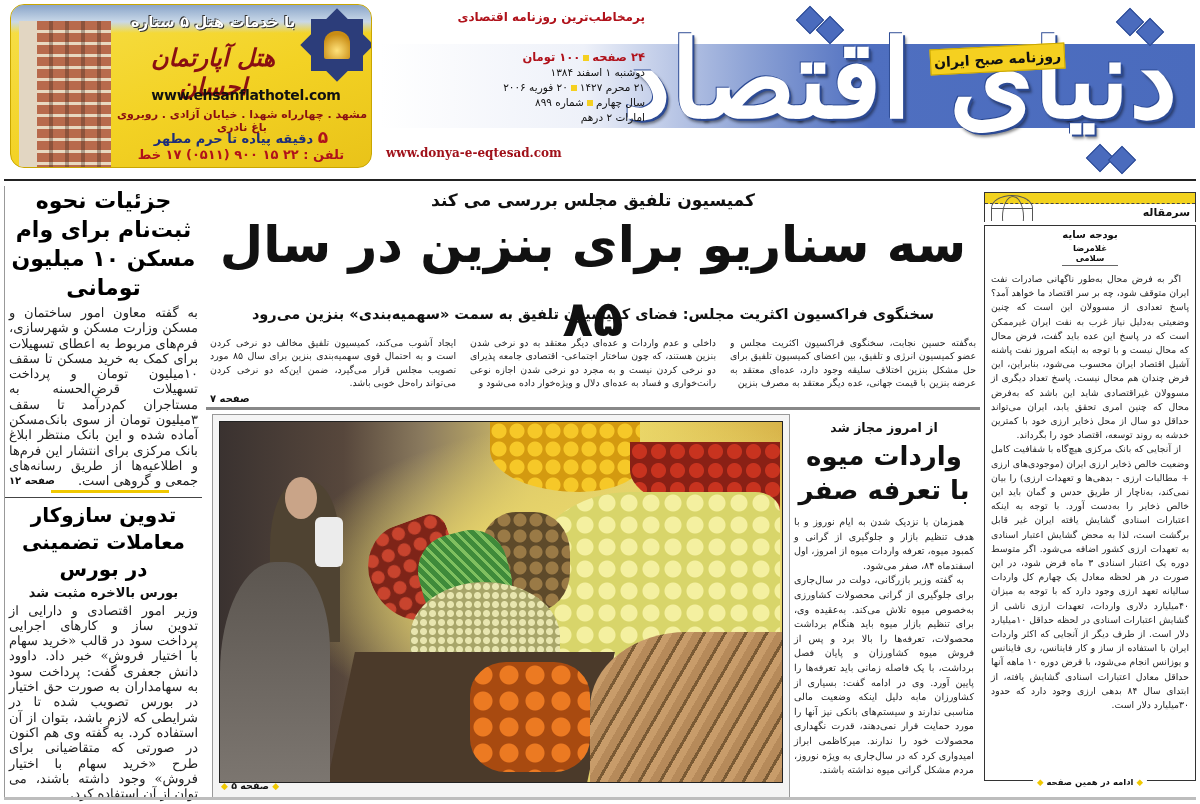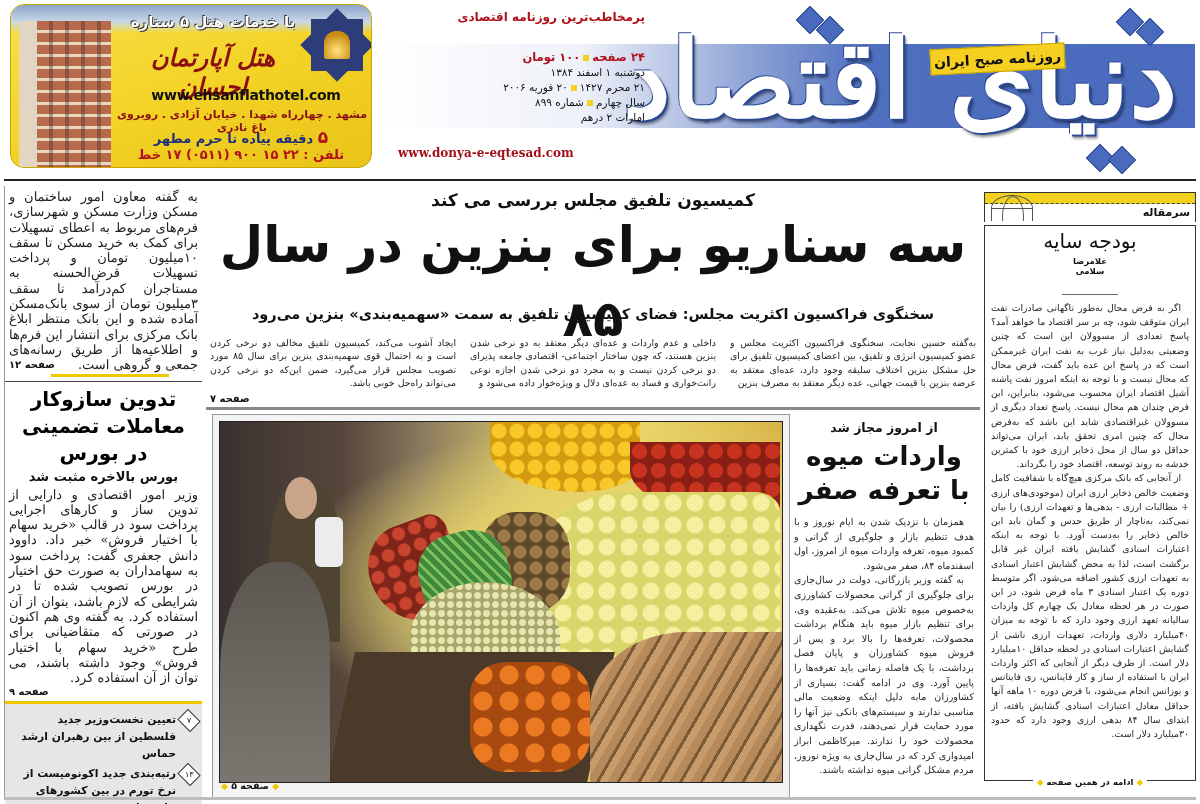--- a/index.html
+++ b/index.html
@@ -24,21 +24,21 @@
     position: absolute; left: 930px; top: 46px; width: 135px; height: 26px;
     background: #f5d020; transform: rotate(-3deg); border: 1px solid #c9a600;
     font-size: 14px; font-weight: bold; line-height: 24px; text-align: center; color: #111;
   }
   .mast-info { position: absolute; left: 385px; top: 6px; width: 260px; text-align: right; }
   .tagline { font-size: 12px; font-weight: bold; color: #b0121b; position: absolute; right: 0; top: 4px; white-space: nowrap; }
   .info-lines { position: absolute; right: 0; top: 44px; width: 260px; font-size: 10.5px; line-height: 15px; color: #111; }
   .info-lines .l1 { font-weight: bold; font-size: 11.5px; }
   .info-lines .red { color: #b0121b; }
   .sq { display: inline-block; width: 6px; height: 6px; background: #f5d020; margin: 0 3px; vertical-align: middle; }
-  .mast-url { position: absolute; left: 398px; top: 146px; font-family: "DejaVu Serif", serif; font-weight: bold; font-size: 12px; color: #a0111a; direction: ltr; }
+  .mast-url { position: absolute; left: 386px; top: 146px; font-family: "DejaVu Serif", serif; font-weight: bold; font-size: 12px; color: #a0111a; direction: ltr; }
 
   
   .ad {
     position: absolute; left: 10px; top: 4px; width: 362px; height: 164px;
     background: linear-gradient(160deg, #f7e04a 0%, #f3d224 55%, #e9c319 100%);
     border-radius: 14px; overflow: hidden; border: 1px solid #c9a600;
   }
   .ad-sky { position: absolute; left: 0; top: 0; width: 362px; height: 28px; background: linear-gradient(to bottom, #8aa5c9, #c9d8e8 60%, rgba(243,210,36,0)); }
   .ad-building {
     position: absolute; left: 8px; top: 16px; width: 92px; height: 150px;
@@ -114,22 +114,22 @@
 
   
   .editorial { position: absolute; left: 984px; top: 192px; width: 212px; height: 606px; }
   .ed-top { position: relative; height: 30px; border: 1px solid #333; border-bottom: none; background: #fff; }
   .ed-yellow { height: 11px; background: #f2d21e; border-bottom: 1px dashed #444; }
   .ed-label { position: absolute; right: 5px; top: 13px; font-size: 11px; font-weight: bold; }
   .globe { position: absolute; left: 6px; top: 2px; width: 42px; height: 26px; border: 1px solid #555; border-radius: 50% 50% 0 0; border-bottom: none; overflow: hidden; }
   .globe::before { content:""; position:absolute; left:10px; top:0; width:20px; height:40px; border:1px solid #555; border-radius:50%; }
   .globe::after { content:""; position:absolute; left:-4px; top:12px; width:50px; height:1px; background:#555; }
   .ed-box { border: 1px solid #333; border-top: 1px solid #333; padding: 2px 6px 6px; height: 556px; position: relative; margin-top: 3px; }
-  .ed-title { text-align: center; font-size: 20px; font-weight: normal; margin-top: 1px; }
-  .ed-author { text-align: center; font-size: 8.5px; font-weight: bold; padding-bottom: 18px; border-bottom: 1px solid #666; width: 56px; margin: 3px auto 6px; }
+  .ed-title { text-align: center; font-size: 10px; font-weight: bold; margin-top: 1px; }
+  .ed-author { text-align: center; font-size: 8.5px; font-weight: bold; padding-bottom: 2px; border-bottom: 1px solid #666; width: 56px; margin: 3px auto 6px; }
   .ed-body { font-family: "DejaVu Serif", serif; font-size: 9.3px; line-height: 14.2px; text-align: justify; color: #222; }
   .ed-body p { text-indent: 8px; }
   .ed-cont { position: absolute; bottom: -7px; left: 50%; transform: translateX(-50%); background: #fff; padding: 0 4px; font-size: 8.5px; font-weight: bold; white-space: nowrap; }
   .ed-cont .dia { color: #f0c800; }
 
   .bottom-rule { position: absolute; left: 4px; top: 797px; width: 1192px; height: 3px; background: #bdbdbd; }
 </style>
 </head>
 <body>
 
@@ -167,20 +167,21 @@
     <div class="ad-url">www.ehsanflathotel.com</div>
     <div class="ad-addr">مشهد . چهارراه شهدا . خیابان آزادی . روبروی باغ نادری</div>
     <div class="ad-walk"><span class="num">۵</span> <span>دقیقه پیاده تا حرم مطهر</span></div>
     <div class="ad-tel">تلفن : ۲۲ ۱۵ ۹۰۰ (۰۵۱۱) ۱۷ خط</div>
   </div>
 </div>
 <div class="mast-rule"></div>
 
 <div class="left-col">
   <div class="story">
+    <h2>جزئیات نحوه ثبت‌نام برای وام مسکن ۱۰ میلیون تومانی</h2>
     <div class="body-text" style="margin-top:3px;">به گفته معاون امور ساختمان و مسکن وزارت مسکن و شهرسازی، فرم‌های مربوط به اعطای تسهیلات برای کمک به خرید مسکن تا سقف ۱۰میلیون تومان و پرداخت تسهیلات قرض‌الحسنه به مستاجران کم‌درآمد تا سقف ۳میلیون تومان از سوی بانک‌مسکن آماده شده و این بانک منتظر ابلاغ بانک مرکزی برای انتشار این فرم‌ها و اطلاعیه‌ها از طریق رسانه‌های جمعی و گروهی است.</div>
     <div class="page-ref" style="margin-top:-14px;">صفحه ۱۲</div>
     <div class="yellow-rule short"></div>
   </div>
   <div style="height:1px;background:#444;margin:2px 0 4px;"></div>
   <div class="story">
     <h2 style="font-size:20px;line-height:27px;">تدوین سازوکار معاملات تضمینی در بورس</h2>
     <h3>بورس بالاخره مثبت شد</h3>
     <div class="body-text">وزیر امور اقتصادی و دارایی از تدوین ساز و کارهای اجرایی پرداخت سود در قالب «خرید سهام با اختیار فروش» خبر داد. داوود دانش جعفری گفت: پرداخت سود به سهامداران به صورت حق اختیار در بورس تصویب شده تا در شرایطی که لازم باشد، بتوان از آن استفاده کرد. به گفته وی هم اکنون در صورتی که متقاضیانی برای طرح «خرید سهام با اختیار فروش» وجود داشته باشند، می توان از آن استفاده کرد.</div>
     <div class="page-ref" style="margin-top:1px;">صفحه ۹</div>

